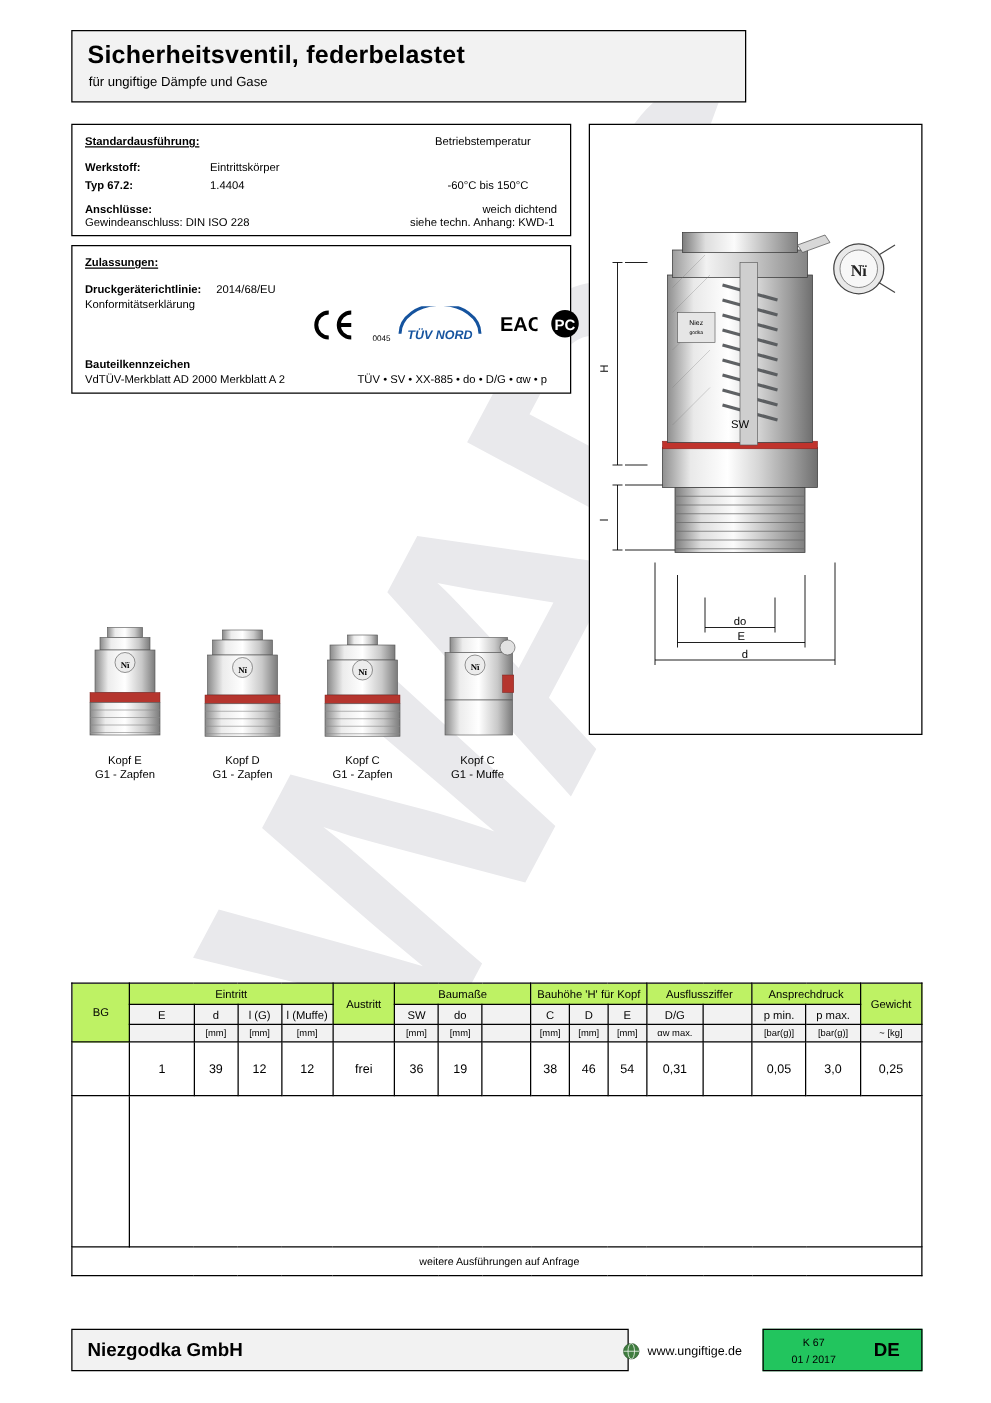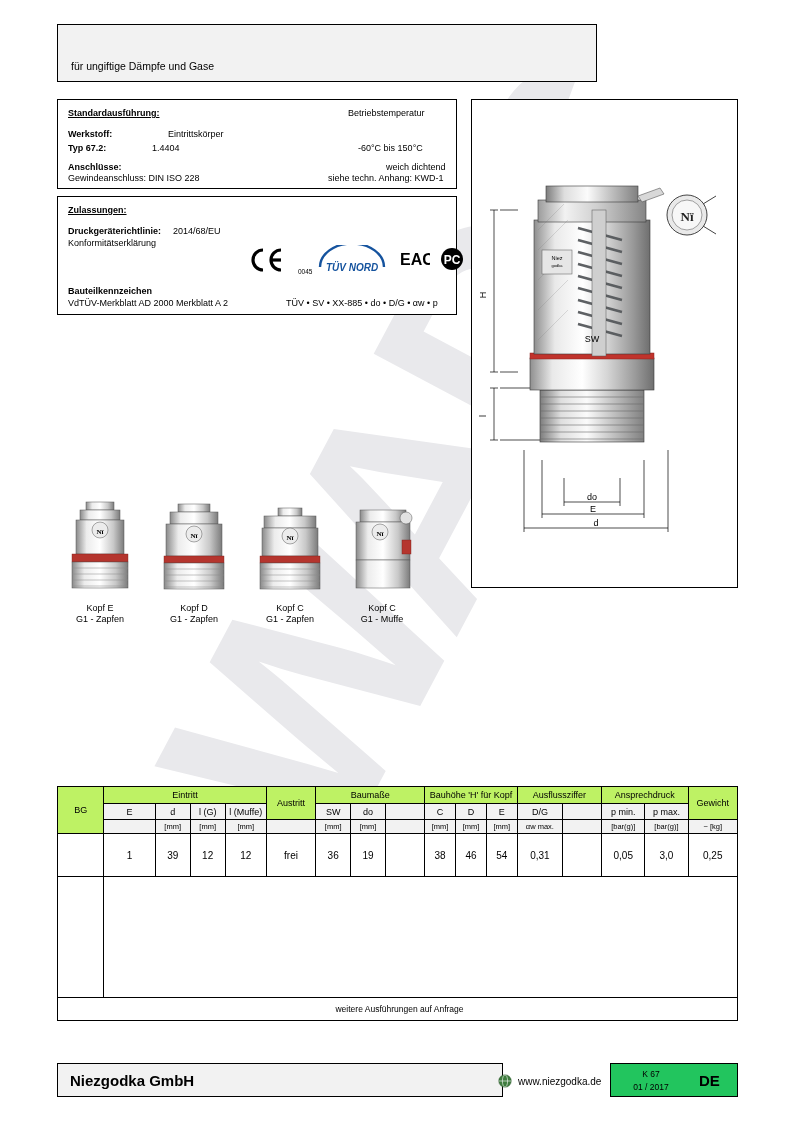--- a/index.html
+++ b/index.html
@@ -198,32 +198,33 @@
   .small { font-size: 6.5px; }
 </style>
 </head>
 <body>
 
 <div class="page">
 
   <div class="watermark">WAPS</div>
 
   <div class="header-box">
+    <div class="header-title">Sicherheitsventil, federbelastet</div>
     <div class="header-sub">für ungiftige Dämpfe und Gase</div>
   </div>
 
   <div class="info-box" id="std-box">
     <div class="ib-text b u" style="left:10px; top:8px;">Standardausführung:</div>
     <div class="ib-text" style="left:290px; top:8px;">Betriebstemperatur</div>
 
     <div class="ib-text b" style="left:10px; top:29px;">Werkstoff:</div>
     <div class="ib-text" style="left:110px; top:29px;">Eintrittskörper</div>
 
     <div class="ib-text b" style="left:10px; top:43px;">Typ 67.2:</div>
-    <div class="ib-text" style="left:94px; top:43px;">1.4404</div>
+    <div class="ib-text" style="left:110px; top:43px;">1.4404</div>
     <div class="ib-text" style="left:300px; top:43px;">-60°C bis 150°C</div>
 
     <div class="ib-text b" style="left:10px; top:62px;">Anschlüsse:</div>
     <div class="ib-text" style="left:328px; top:62px;">weich dichtend</div>
     <div class="ib-text" style="left:10px; top:73px;">Gewindeanschluss: DIN ISO 228</div>
     <div class="ib-text" style="left:270px; top:73px;">siehe techn. Anhang: KWD-1</div>
   </div>
 
   <div class="info-box" id="zul-box">
     <div class="ib-text b u" style="left:10px; top:8px;">Zulassungen:</div>
@@ -552,21 +553,21 @@
 
   <div id="footer-box">
     <div id="footer-name">Niezgodka GmbH</div>
     <div id="globe">
       <svg width="14" height="14" viewBox="0 0 14 14">
         <circle cx="7" cy="7" r="6.2" fill="#3f7d3f" stroke="#2d5a2d" stroke-width="0.6"></circle>
         <ellipse cx="7" cy="7" rx="2.6" ry="6.2" fill="none" stroke="#ffffff" stroke-width="0.6"></ellipse>
         <line x1="0.8" y1="7" x2="13.2" y2="7" stroke="#ffffff" stroke-width="0.6"></line>
       </svg>
     </div>
-    <div id="footer-web">www.niezgodka.de</div>
+    <div id="footer-web">www.ungiftige.de</div>
   </div>
   <div id="foot-right">
     <div id="foot-k">K 67</div>
     <div id="foot-date">01 / 2017</div>
     <div id="foot-de">DE</div>
   </div>
 
 </div>
 
 </body></html>

